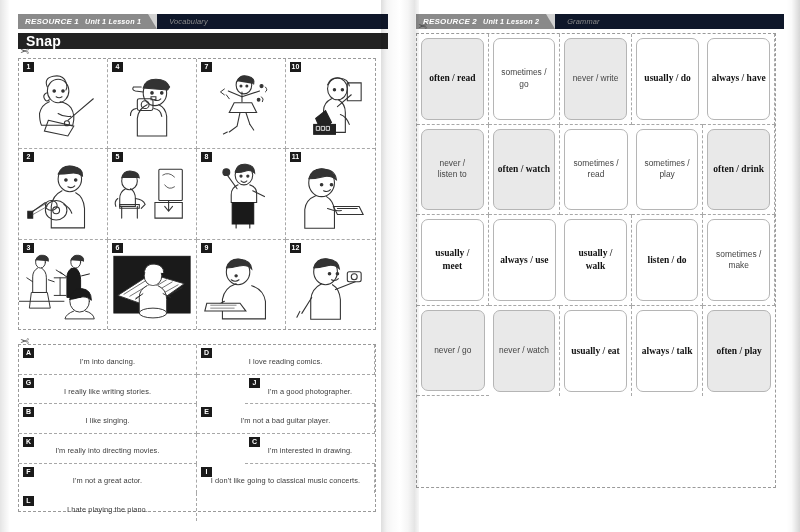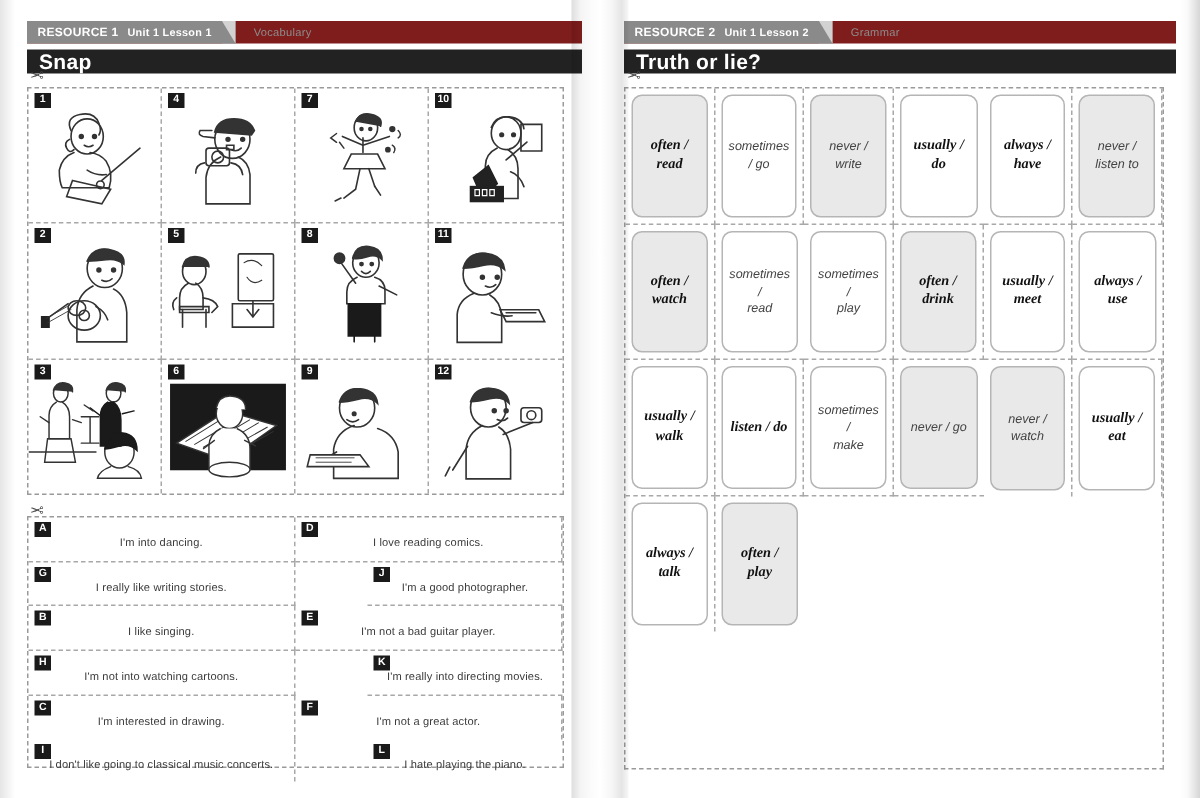--- a/index.html
+++ b/index.html
@@ -37,22 +37,23 @@
     pointer-events:none;z-index:5;
   }
   .edge-right{
     position:absolute;top:0;right:0;width:14px;height:532px;
     background:linear-gradient(to left, rgba(0,0,0,0.16), rgba(0,0,0,0.02) 60%, rgba(0,0,0,0));
     pointer-events:none;z-index:5;
   }
 
   
   .res-bar{
-    position:relative;height:15px;background:#7f1d1d;display:flex;align-items:center;
+    position:relative;height:15px;background:#0f172a;display:flex;align-items:center;
     margin-bottom:4px;
+    font-style:italic;
   }
   .res-tag{
     position:relative;height:15px;background:#8a8a8a;color:#fff;
     display:flex;align-items:center;gap:6px;
     padding:0 16px 0 7px;box-sizing:border-box;
     font-size:8px;letter-spacing:.2px;white-space:nowrap;
   }
   .res-tag:after{
     content:"";position:absolute;right:0;top:0;
     border-left:9px solid #8a8a8a;
@@ -115,23 +116,23 @@
   }
   .txt-grid .txt-cell:nth-child(4n){border-right:none;margin-left:48px;}
   .txt-grid .txt-cell:nth-child(n+9){border-bottom:none;}
   .txt-cell p{
     margin:0;text-align:center;font-size:7.4px;line-height:1.45;
     color:#3a3a3a;letter-spacing:.1px;
   }
 
   
   .tl-grid{
-    display:grid;grid-template-columns:repeat(6,1fr);
+    display:grid;grid-template-columns:repeat(5,1fr);
     grid-template-rows:repeat(5,1fr);
-    width:360px;height:455px;box-sizing:border-box;font-style:italic;
+    width:360px;height:455px;box-sizing:border-box;
   }
   .tl-cell{
     border-right:1px dashed #a8a8a8;border-bottom:1px dashed #a8a8a8;
     box-sizing:border-box;padding:4px;
     display:flex;
   }
   .tl-grid .tl-cell:nth-child(4n){border-right:none;}
   .tl-grid .tl-cell:nth-child(n+17){border-bottom:none;}
   .card{
     flex:1;border:1px solid #b5b5b5;border-radius:7px;background:#fff;
@@ -423,24 +424,20 @@
         </div>
         <div class="txt-cell">
           <span class="badge">B</span>
           <p>I like singing.</p>
         </div>
         <div class="txt-cell">
           <span class="badge">E</span>
           <p>I'm not a bad guitar player.</p>
         </div>
         <div class="txt-cell">
-          <span class="badge">H</span>
-          <p>I'm not into watching cartoons.</p>
-        </div>
-        <div class="txt-cell">
           <span class="badge">K</span>
           <p>I'm really into directing movies.</p>
         </div>
         <div class="txt-cell">
           <span class="badge">C</span>
           <p>I'm interested in drawing.</p>
         </div>
         <div class="txt-cell">
           <span class="badge">F</span>
           <p>I'm not a great actor.</p>
@@ -460,21 +457,20 @@
   <div class="page page-right">
 
     <div class="res-bar">
       <div class="res-tag">
         <span class="rid">RESOURCE 2</span>
         <span class="rul">Unit 1  Lesson 2</span>
       </div>
       <div class="res-skill">Grammar</div>
     </div>
 
-    <div class="title-bar">Truth or lie?</div>
 
     <div class="cut-area">
       <span class="scissors">✂</span>
 
       <div class="tl-grid dashed-box">
         <div class="tl-cell">
             <div class="card serif shaded">
               <span>often / read</span>
             </div>
           </div>

